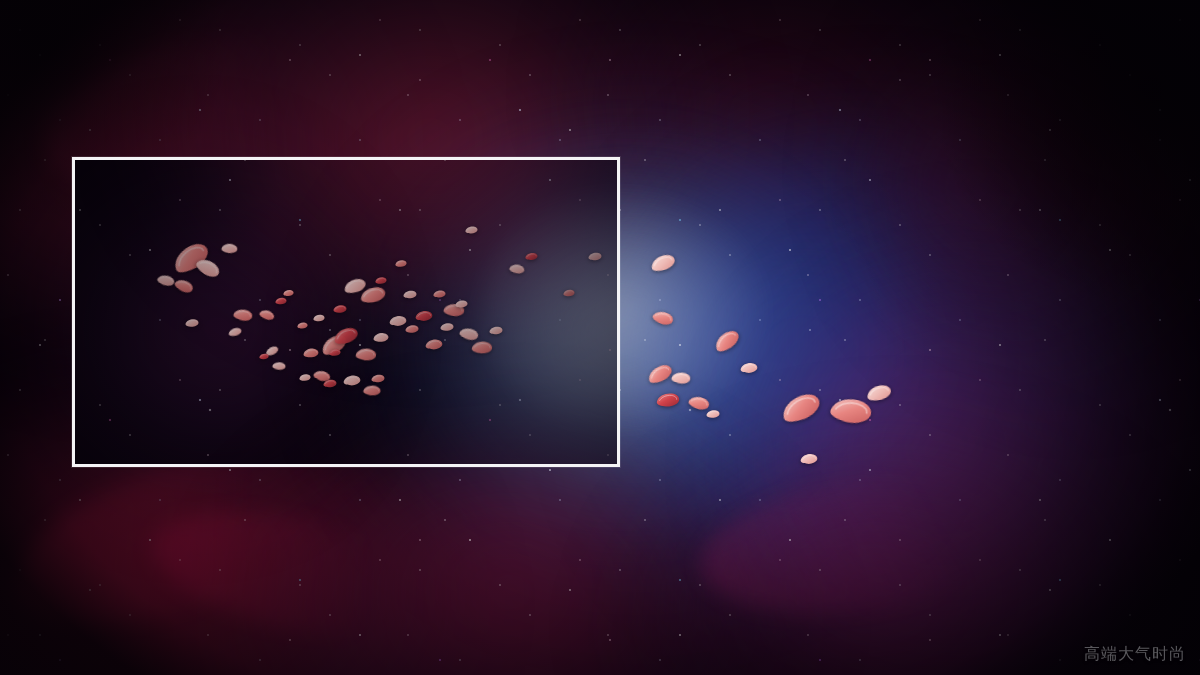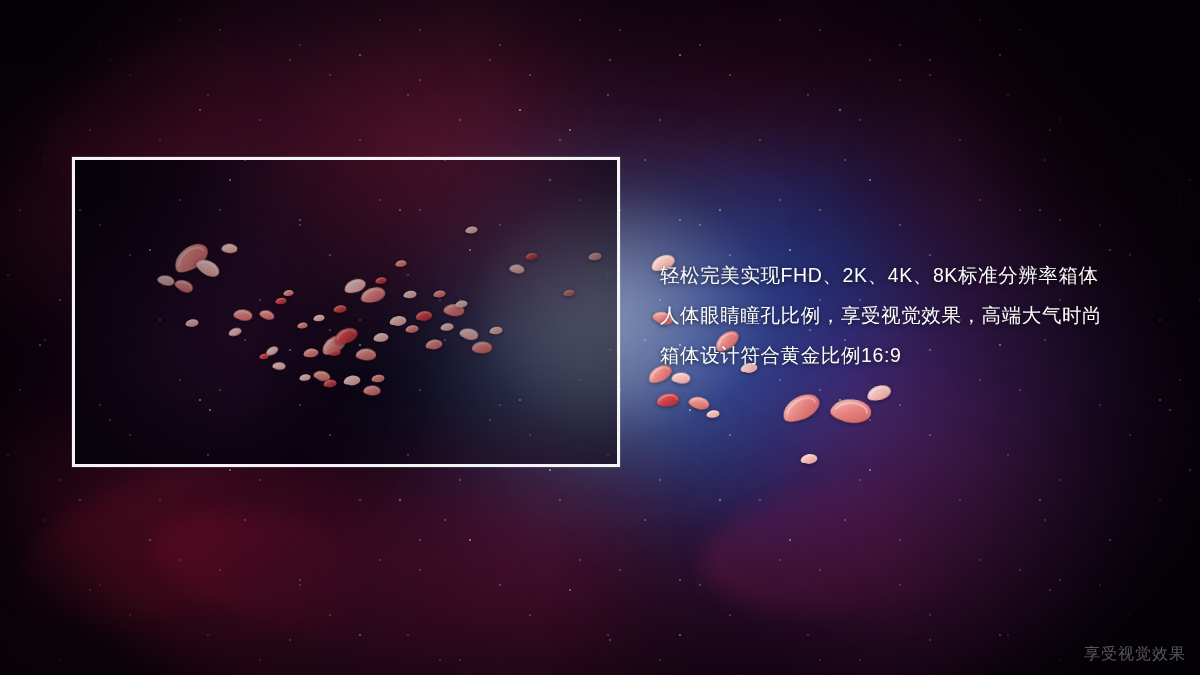--- a/index.html
+++ b/index.html
@@ -999,21 +999,16 @@
               <path d="M4,36 C10,12 40,0 66,3 C90,6 99,20 96,32 C92,48 66,59 42,57 C20,55 0,50 4,36 Z" fill="url(#pg62)" opacity="0.96"></path>
               <path d="M14,34 C22,18 44,9 64,11 C80,13 88,21 86,29" fill="none" stroke="rgba(255,255,255,.40)" stroke-width="4"></path>
             </svg>
           </div>
         </div>
       <div class="panel-dim"></div>
     </div>
   </div>
 
 
-  <div id="body-text">
-    <div class="body-line">轻松完美实现FHD、2K、4K、8K标准分辨率箱体</div>
-    <div class="body-line">人体眼睛瞳孔比例，享受视觉效果，高端大气时尚</div>
-    <div class="body-line">箱体设计符合黄金比例16:9</div>
-  </div>
-
-  <div id="watermark">享受视觉效果</div>
+
+  <div id="watermark">高端大气时尚</div>
 
 </div>
 
 </body></html>

